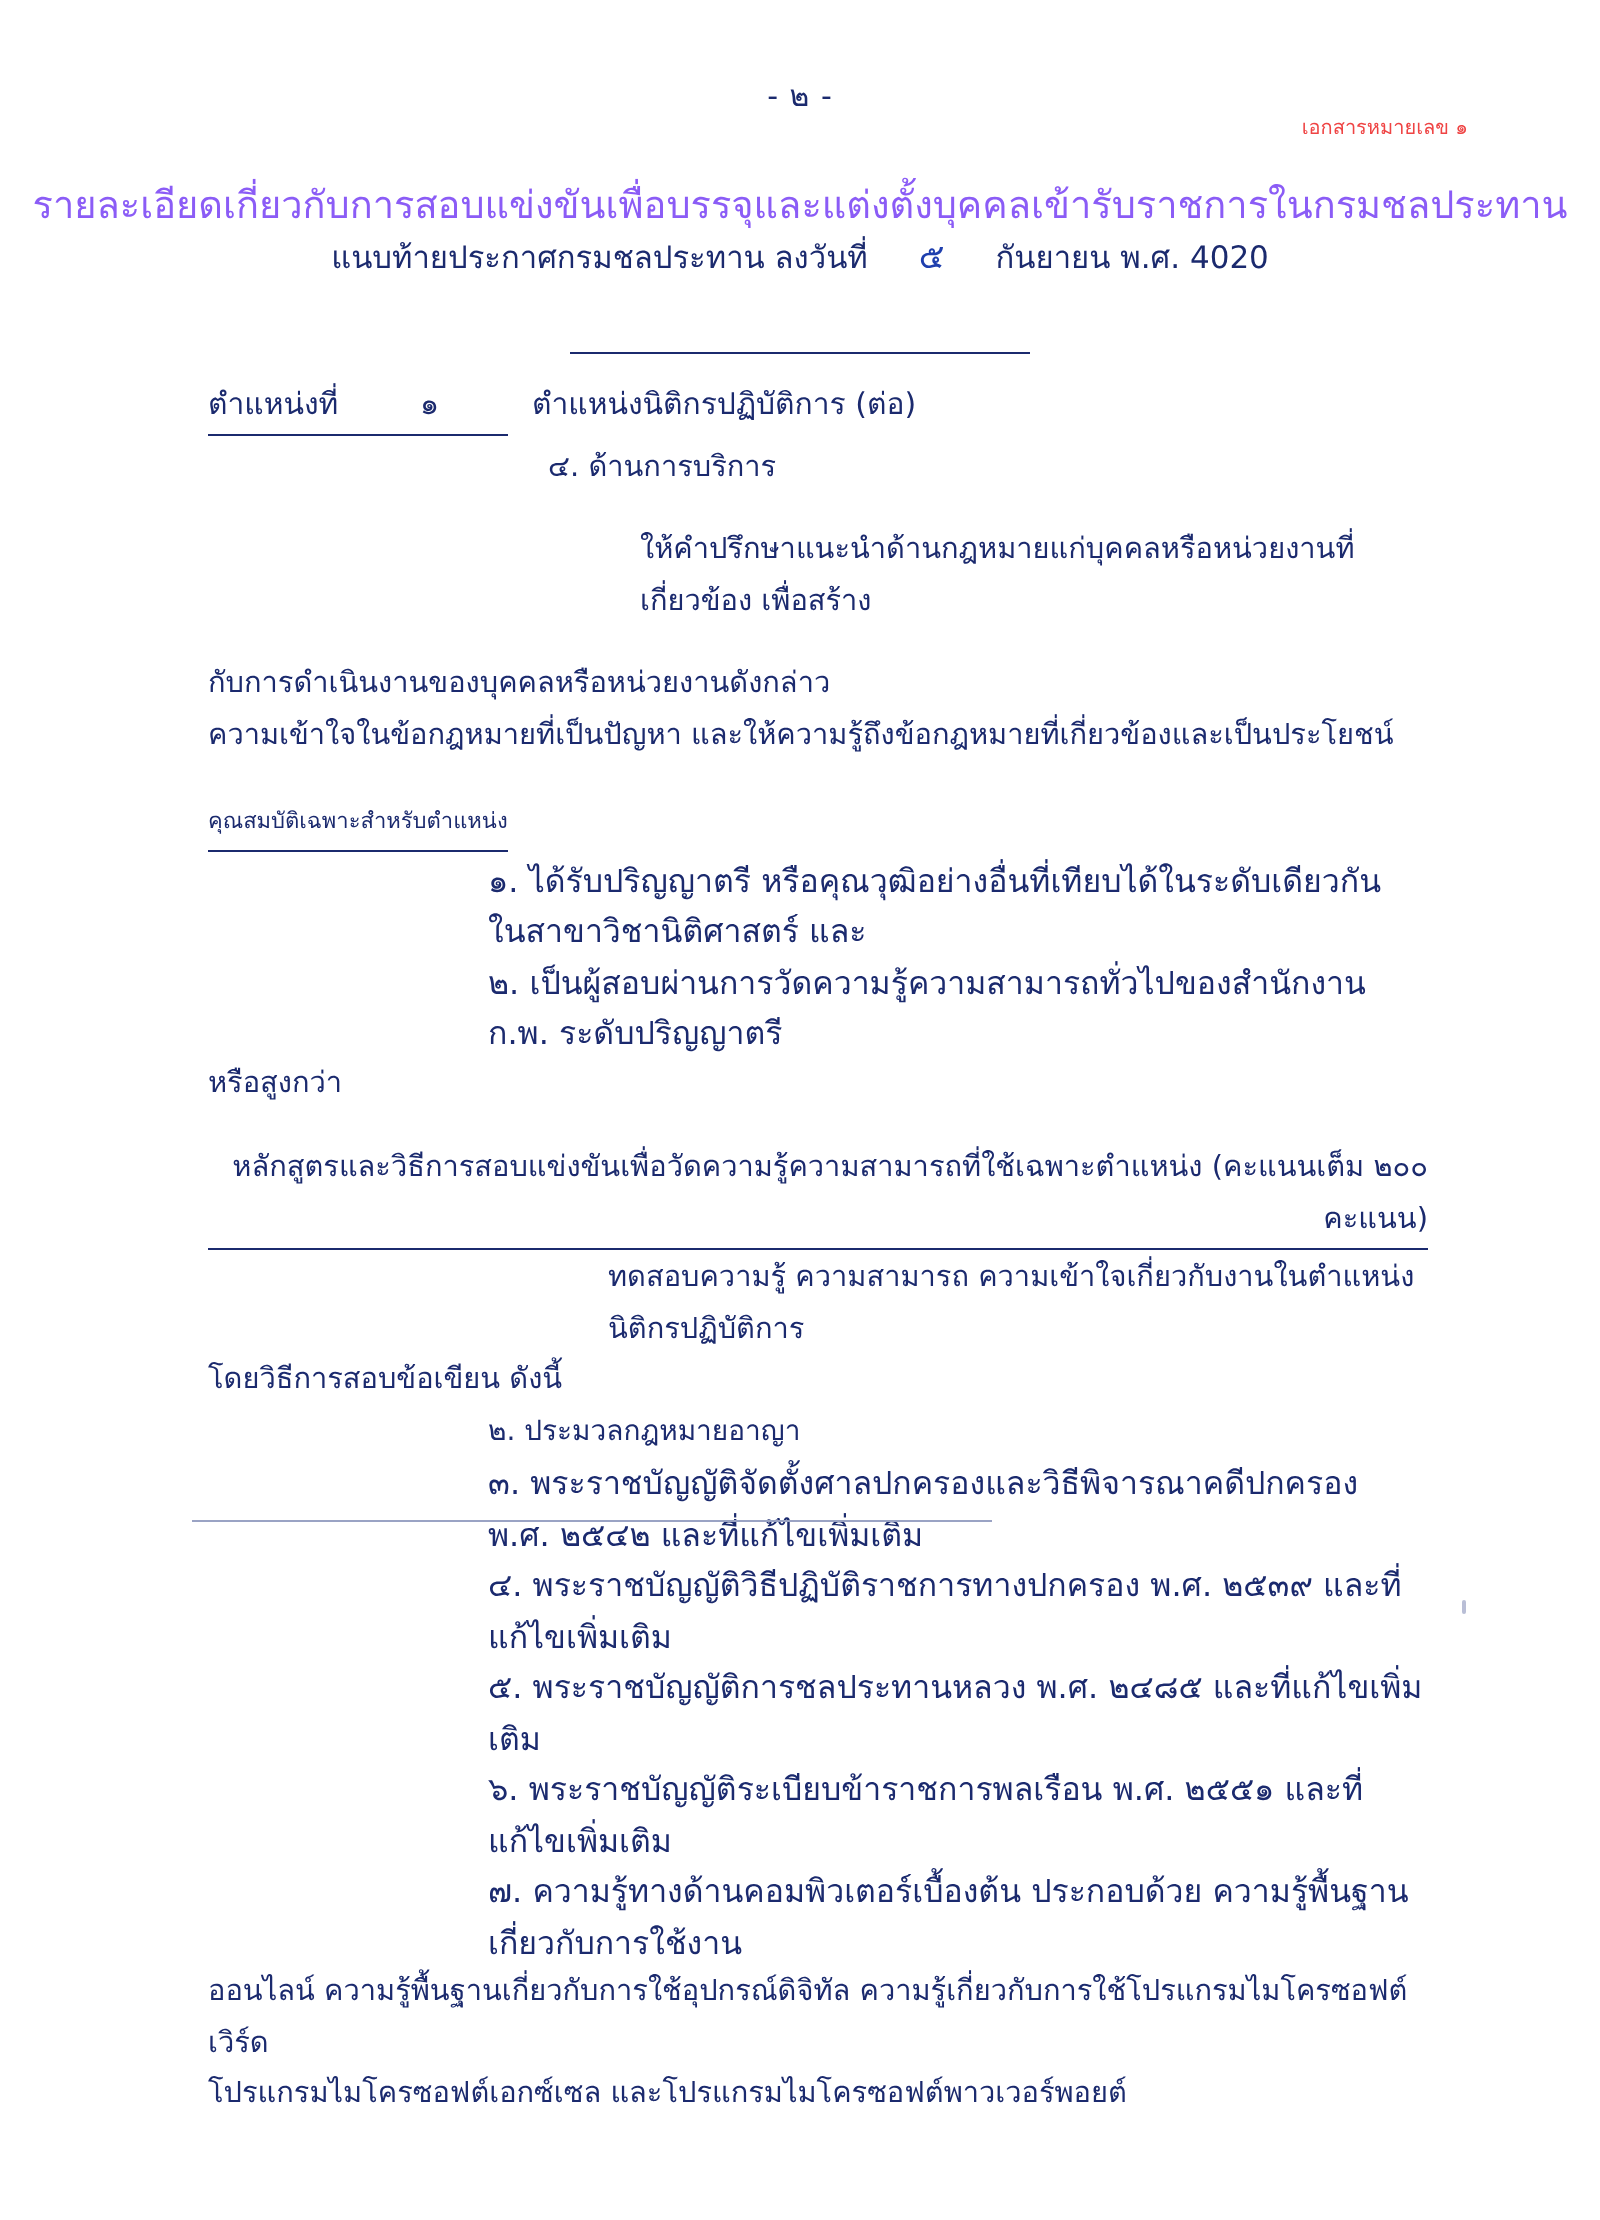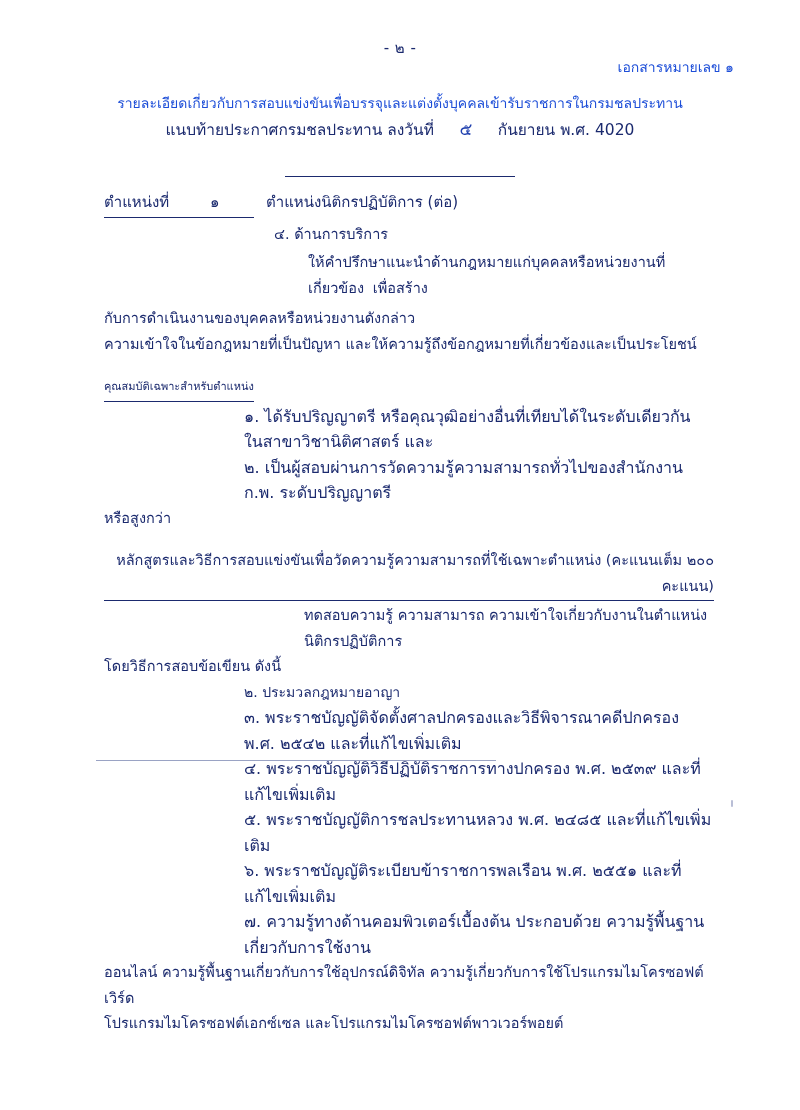--- a/index.html
+++ b/index.html
@@ -30,34 +30,34 @@
     width: 800px;
     text-align: center;
     font-size: 15px;
     color: #1b2a6e;
     letter-spacing: 0.5px;
   }
   .doc-ref {
     position: absolute;
     top: 56px;
     right: 66px;
-    font-size: 14px;
-    color: #1d4ed8;
+    font-size: 10px;
+    color: #ef4444;
   }
   .title-block {
     position: absolute;
     top: 90px;
     left: 0;
     width: 800px;
     text-align: center;
   }
   .title-line1 {
-    font-size: 14px;
+    font-size: 19px;
     line-height: 26px;
-    color: #1d4ed8;
+    color: #8b5cf6;
   }
   .title-line2 {
     font-size: 15.5px;
     line-height: 26px;
     color: #1b2a6e;
     display: inline-block;
     position: relative;
   }
   .date-blank {
     display: inline-block;
@@ -105,22 +105,21 @@
   .pos-value {
     font-size: 15px;
     padding-left: 12px;
   }
   .indent-2 { padding-left: 170px; }
   .para {
     text-indent: 0;
     margin: 0;
   }
   .para-first {
-    margin: 4px;
-    font-family: Liberation Mono, monospace;
+    margin: 16px;
   }
   .heading-ul {
     display: inline-block;
     border-bottom: 1.3px solid #1b2a6e;
     font-size: 11px;
     padding-bottom: 1px;
     margin-top: 9px;
     margin-bottom: 2px;
   }
   .list-line {

